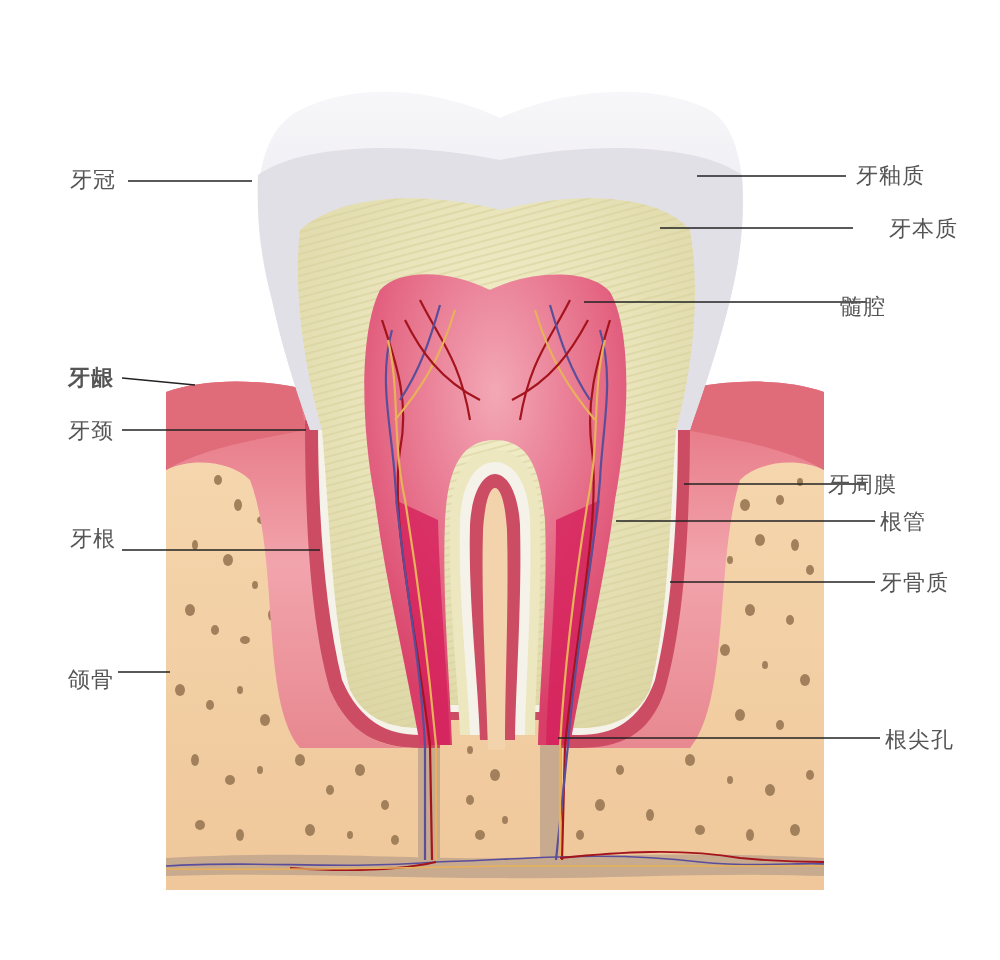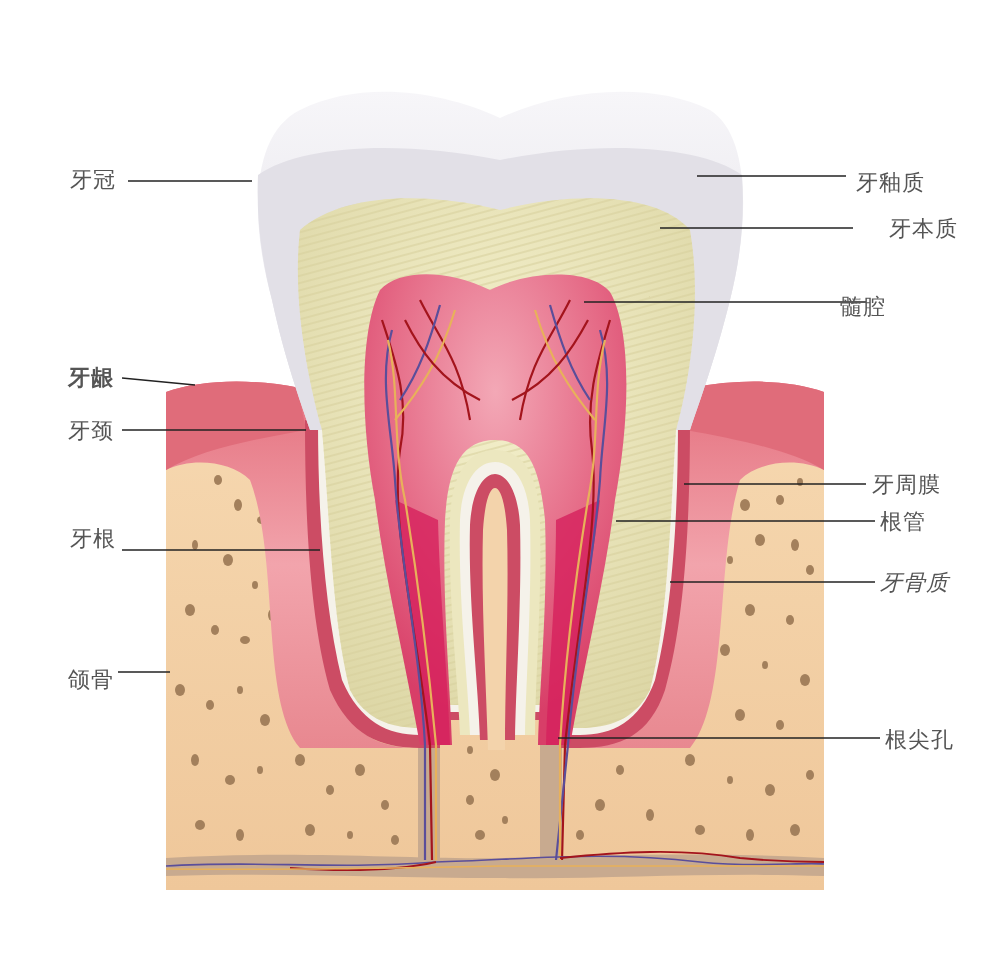--- a/index.html
+++ b/index.html
@@ -184,20 +184,20 @@
   </svg>
 
   
   <div class="label" style="left:70px; top:167px;">牙冠</div>
   <div class="label" style="left:68px; top:365px;font-weight:bold;">牙龈</div>
   <div class="label" style="left:68px; top:418px;">牙颈</div>
   <div class="label" style="left:70px; top:526px;">牙根</div>
   <div class="label" style="left:68px; top:656px;margin-top:11px;">颌骨</div>
 
   
-  <div class="label" style="left:856px; top:170px;font-family:Liberation Serif, serif;">牙釉质</div>
+  <div class="label" style="left:856px; top:163px;font-family:Liberation Serif, serif;">牙釉质</div>
   <div class="label" style="left:857px; top:216px;margin-left:32px;">牙本质</div>
   <div class="label" style="left:840px; top:294px;">髓腔</div>
-  <div class="label" style="left:872px; top:472px;">牙周膜</div>
+  <div class="label" style="left:828px; top:472px;">牙周膜</div>
   <div class="label" style="left:880px; top:509px;">根管</div>
-  <div class="label" style="left:880px; top:570px;font-style:italic;">牙骨质</div>
+  <div class="label" style="left:880px; top:570px;">牙骨质</div>
   <div class="label" style="left:885px; top:727px;">根尖孔</div>
 </div>
 
 </body></html>

